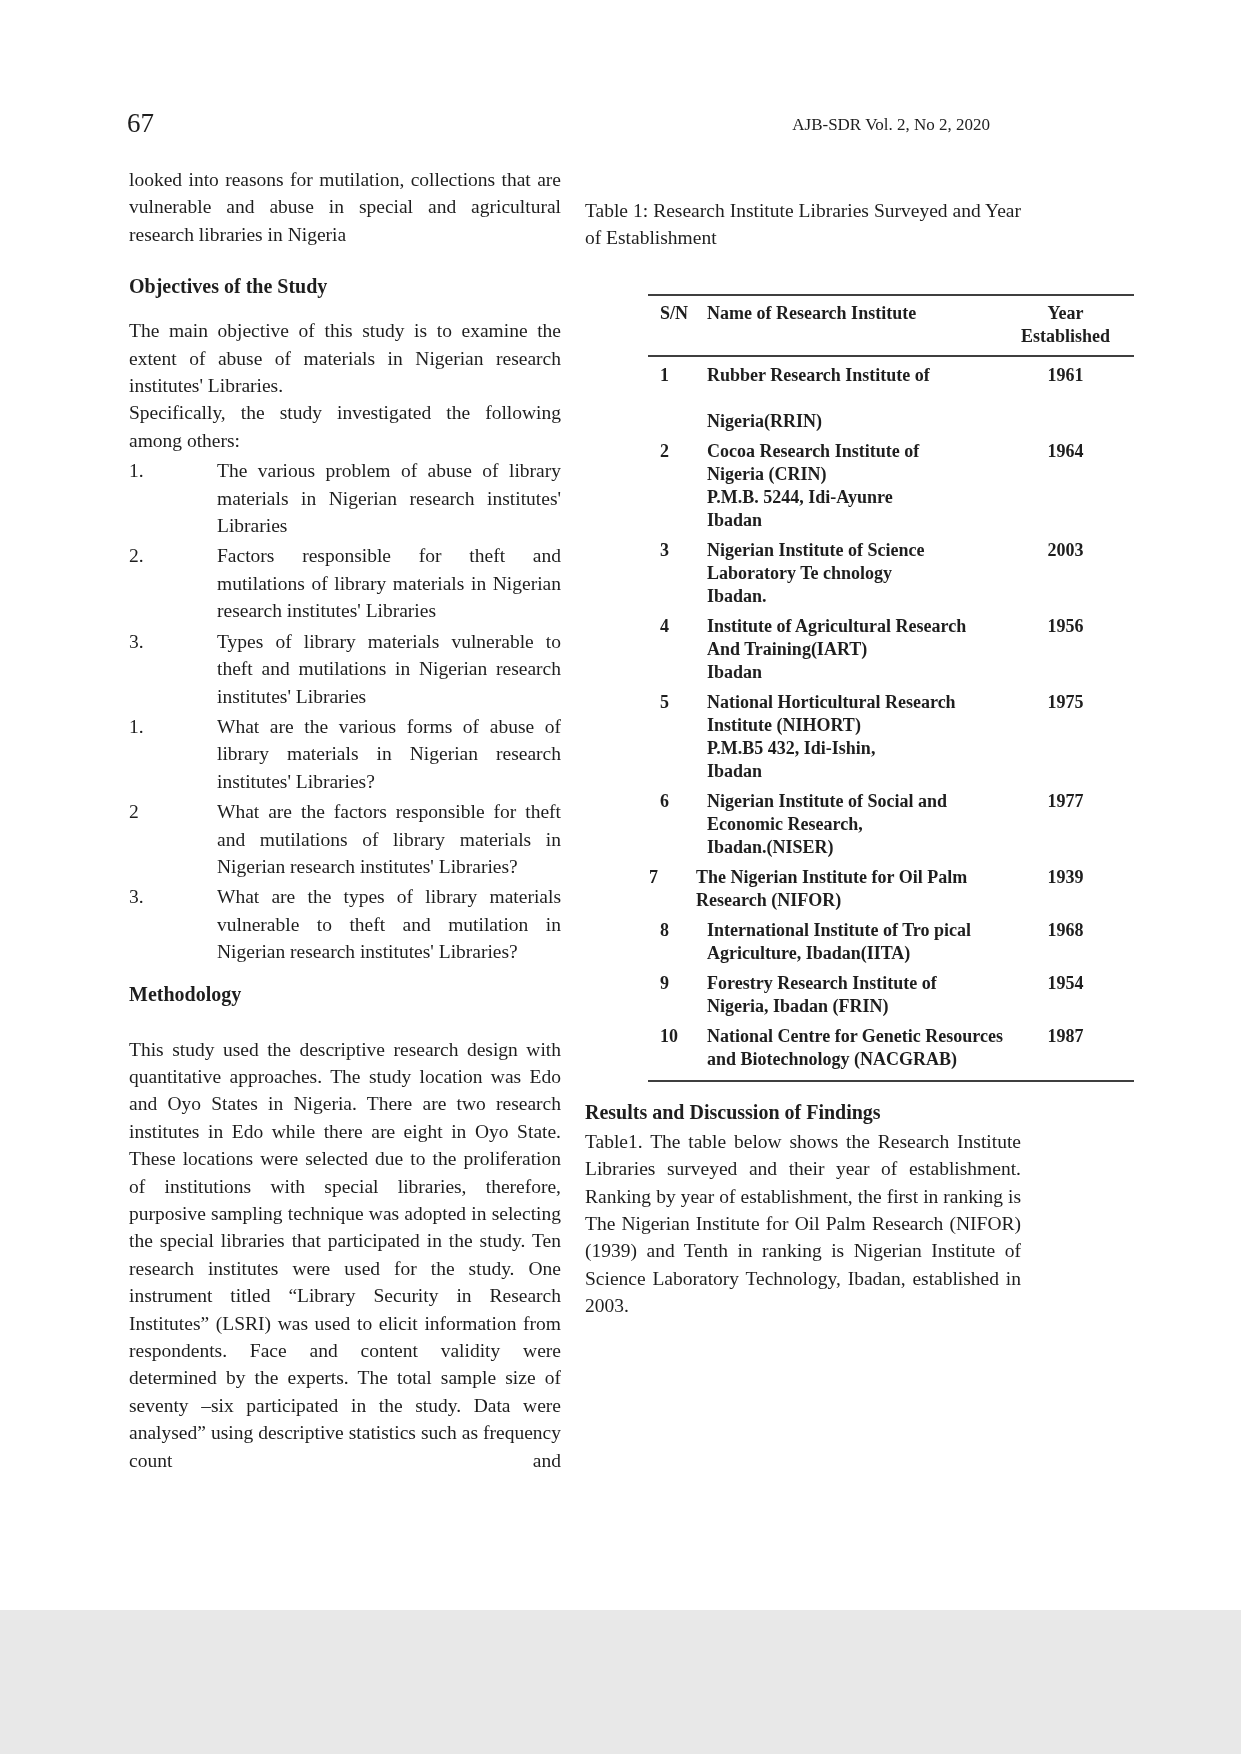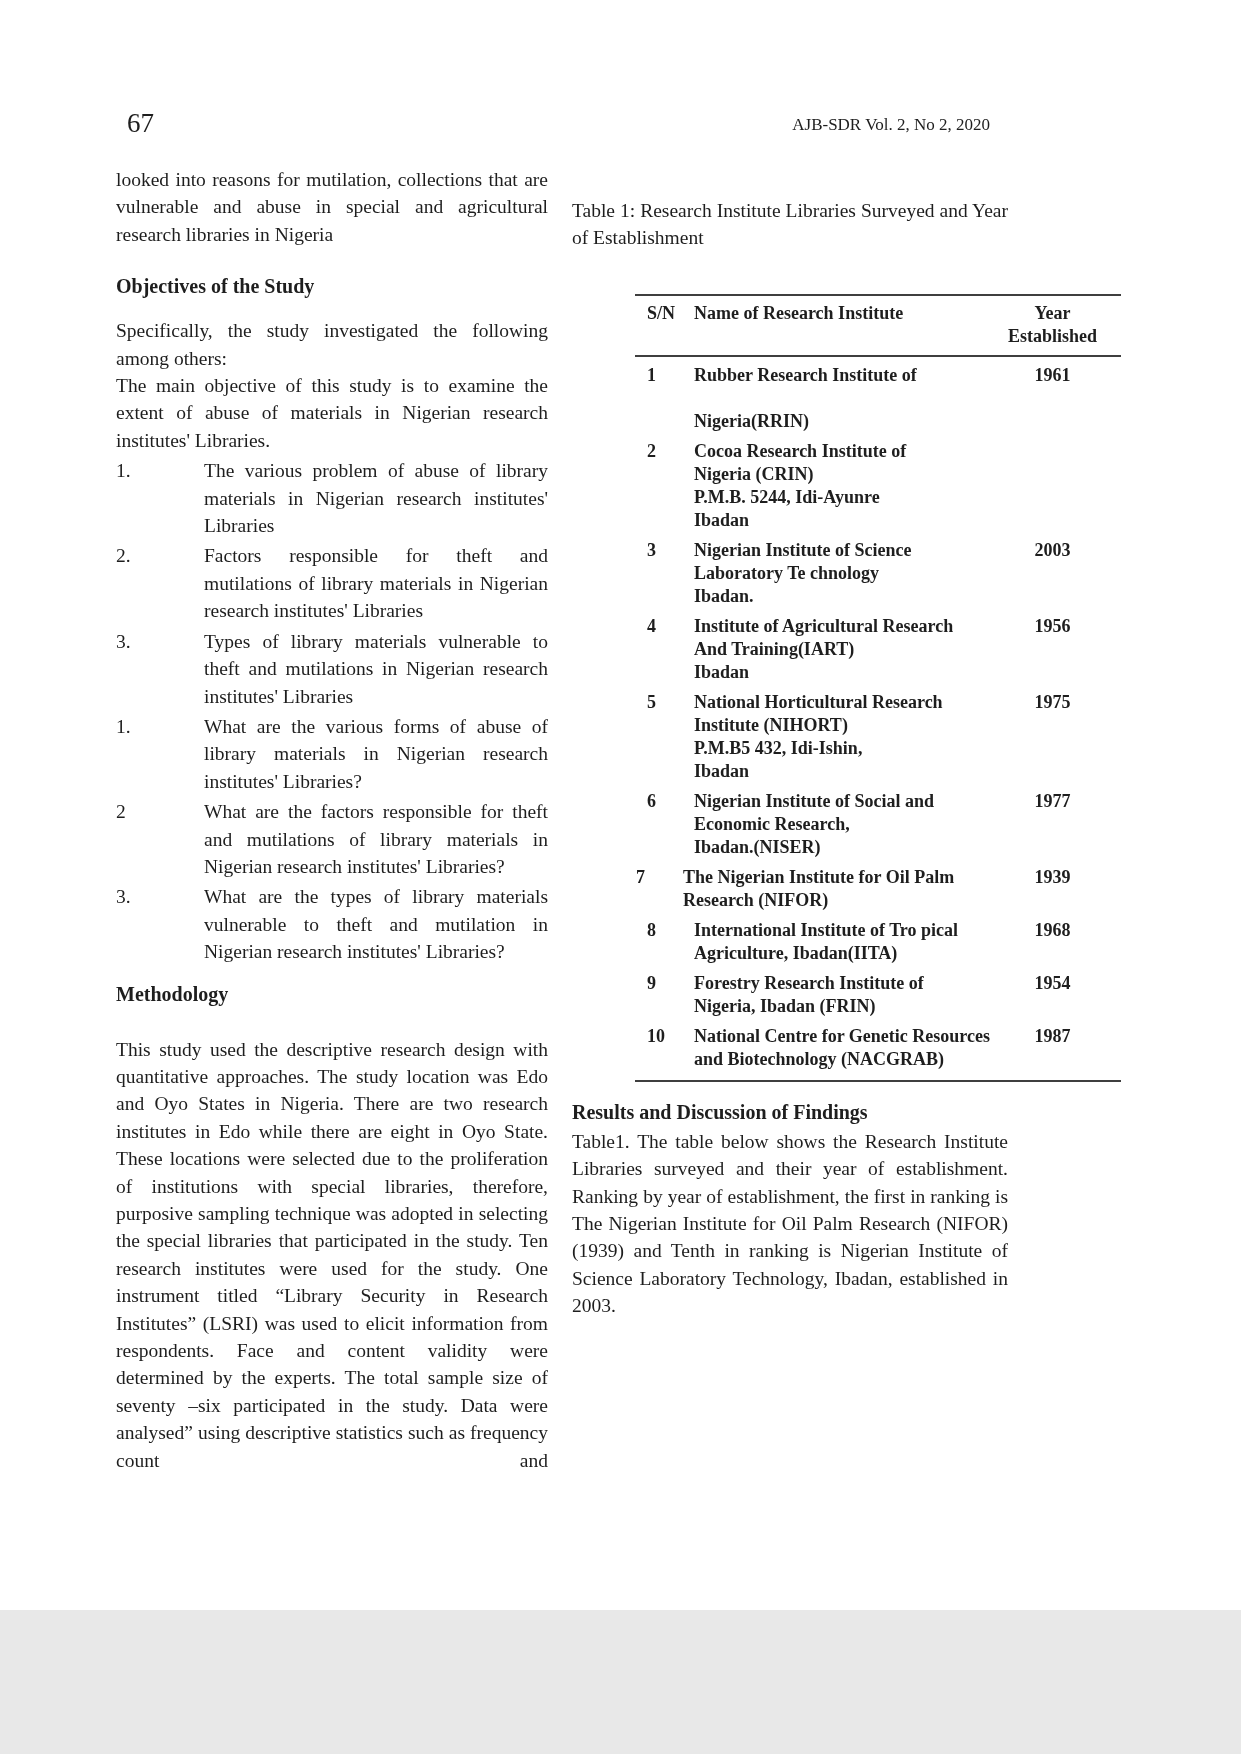--- a/index.html
+++ b/index.html
@@ -24,21 +24,21 @@
     position: absolute;
     top: 114px;
     right: 251px;
     font-size: 17px;
     line-height: 22px;
     margin-left: 22px;
   }
   .columns {
     position: absolute;
     top: 166px;
-    left: 116px;
+    left: 129px;
     width: 1006px;
     display: flex;
     gap: 24px;
   }
   .col-left  { width: 432px; flex: 0 0 432px; }
   .col-right { width: 550px; flex: 0 0 550px; }
 
   .para {
     font-size: 19.5px;
     line-height: 27.4px;
@@ -112,22 +112,22 @@
   <div class="journal-line">AJB-SDR Vol. 2, No 2, 2020</div>
 
   <div class="columns">
 
     <div class="col-left">
 
       <p class="para">looked into reasons for mutilation, collections that are vulnerable and abuse in special and agricultural research libraries in Nigeria</p>
 
       <p class="heading h-objectives">Objectives of the Study</p>
 
+      <p class="para">The main objective of this study is to examine the extent of abuse of materials in Nigerian research institutes' Libraries.</p>
       <p class="para">Specifically, the study investigated the following among others:</p>
-      <p class="para">The main objective of this study is to examine the extent of abuse of materials in Nigerian research institutes' Libraries.</p>
 
       <div class="num-list">
         <div class="list-item">
           <span class="item-num">1.</span>
           <span class="item-text">The various problem of abuse of library materials in Nigerian research institutes' Libraries</span>
         </div>
         <div class="list-item">
           <span class="item-num">2.</span>
           <span class="item-text">Factors responsible for theft and mutilations of library materials in Nigerian research institutes' Libraries</span>
         </div>
@@ -183,20 +183,21 @@
 
 Nigeria(RRIN)</div>
             <div class="t-year">1961</div>
           </div>
           <div class="t-row t-body">
             <div class="t-sn">2</div>
             <div class="t-name">Cocoa Research Institute of
 Nigeria (CRIN)
 P.M.B. 5244, Idi-Ayunre
 Ibadan</div>
+            <div class="t-year">1964</div>
           </div>
           <div class="t-row t-body">
             <div class="t-sn">3</div>
             <div class="t-name">Nigerian Institute of Science
 Laboratory Te chnology
 Ibadan.</div>
             <div class="t-year">2003</div>
           </div>
           <div class="t-row t-body">
             <div class="t-sn">4</div>

